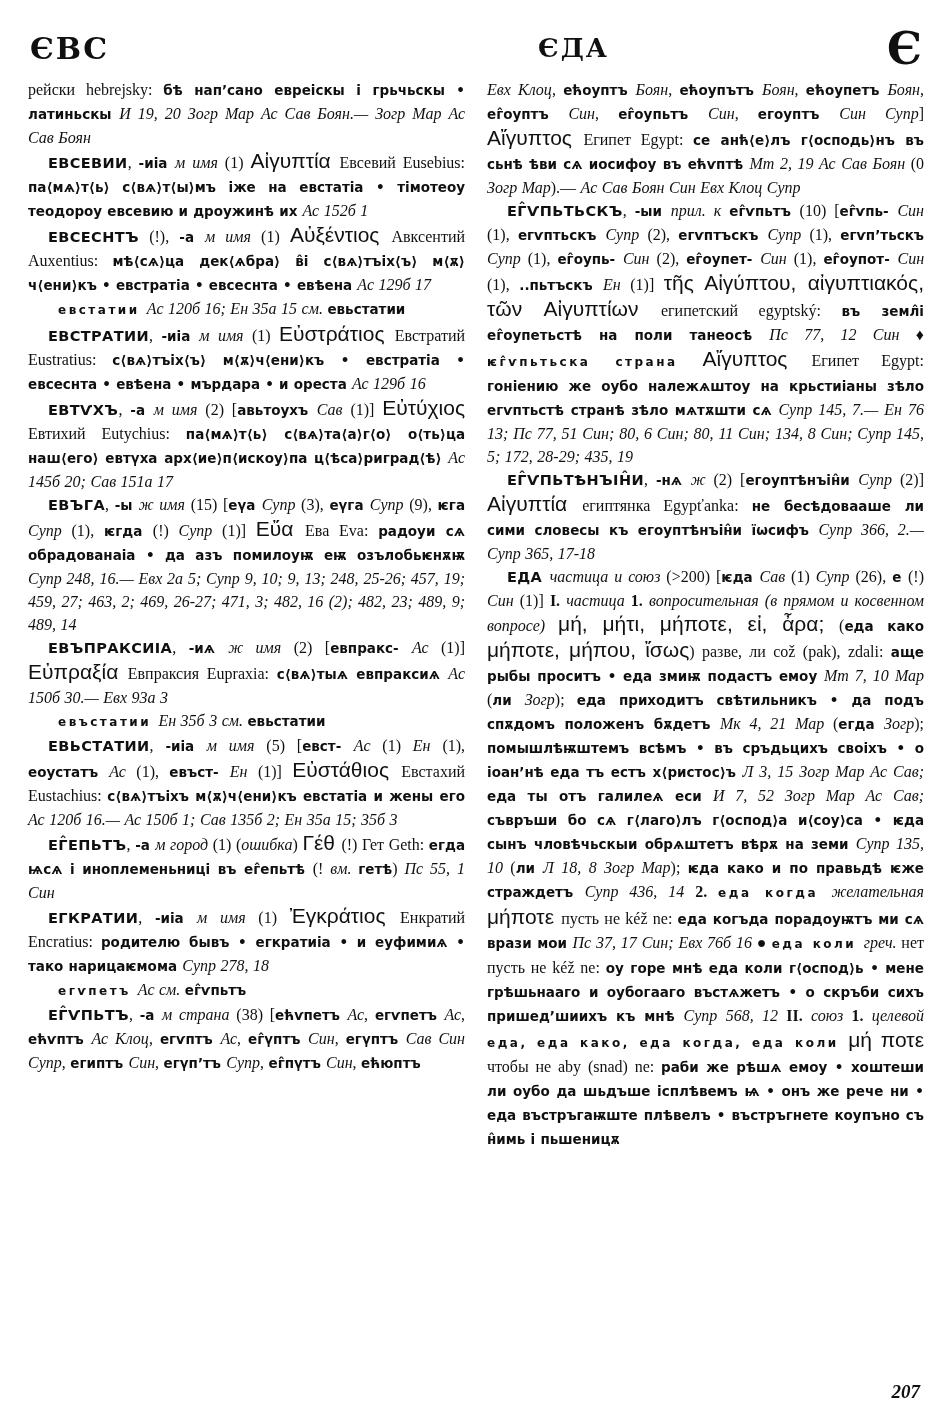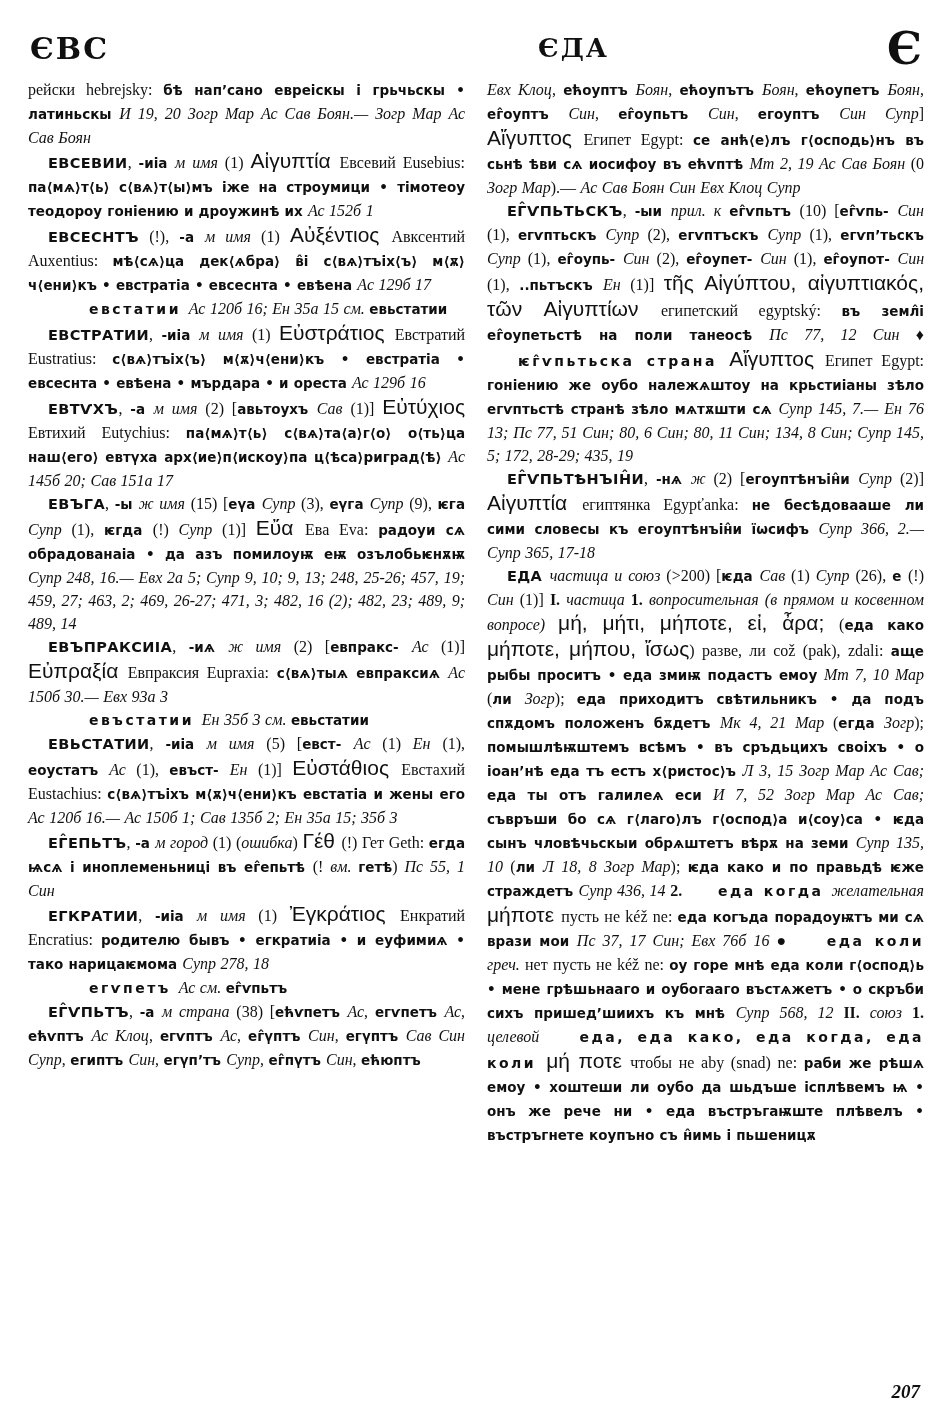--- a/index.html
+++ b/index.html
@@ -50,21 +50,21 @@
   .hw{
     font-family:"DejaVu Sans",sans-serif;
     font-weight:700;font-size:14.5px;letter-spacing:0.4px;
   }
   .ocs{
     font-family:"DejaVu Sans",sans-serif;
     font-weight:600;font-size:13.5px;
   }
   .os{
     font-family:"DejaVu Sans",sans-serif;
-    font-weight:600;font-size:14px;letter-spacing:2.5px;margin-left:31px;
+    font-weight:600;font-size:12px;letter-spacing:2.5px;
   }
   .it{font-style:italic;}
   .b{font-weight:700;}
   .gr{font-family:Liberation Sans, sans-serif;font-size:21px;}
   .pl{}
   .pagenum{
     position:absolute;right:30px;top:1381px;
     font-weight:700;font-size:19px;
     font-family:"Liberation Serif",serif;
     font-style:italic;
@@ -76,21 +76,21 @@
 <div class="page">
   <div class="running-head">
     <span class="head-left">ЄВС</span>
     <span class="head-center">ЄДА</span>
     <span class="head-ornament">Є</span>
   </div>
 
   <div class="columns">
     <div class="col">
         <p class="para"><span class="pl">рейски hebrejsky: </span><span class="ocs">бѣ нап’сано евреіскы і грьчьскы • латиньскы </span><span class="it">И 19, 20 Зогр Мар Ас Сав Боян.— Зогр Мар Ас Сав Боян</span></p>
-        <p class="para ind"><span class="hw">ЕВСЕВИИ</span><span class="pl">, </span><span class="ocs">-иіа </span><span class="it">м имя </span><span class="pl">(1) </span><span class="gr">Αἰγυπτία </span><span class="pl">Евсевий Eusebius: </span><span class="ocs">па⟨мѧ⟩т⟨ь⟩ с⟨вѧ⟩т⟨ы⟩мъ іже на строумици • тімотеоу теодороу гоніению и дроужинѣ их </span><span class="it">Ас 152б 1</span></p>
+        <p class="para ind"><span class="hw">ЕВСЕВИИ</span><span class="pl">, </span><span class="ocs">-иіа </span><span class="it">м имя </span><span class="pl">(1) </span><span class="gr">Αἰγυπτία </span><span class="pl">Евсевий Eusebius: </span><span class="ocs">па⟨мѧ⟩т⟨ь⟩ с⟨вѧ⟩т⟨ы⟩мъ іже на евстатіа • тімотеоу теодороу евсевию и дроужинѣ их </span><span class="it">Ас 152б 1</span></p>
         <p class="para ind"><span class="hw">ЕВСЕСНТЪ</span><span class="pl"> (!), </span><span class="ocs">-а </span><span class="it">м имя </span><span class="pl">(1) </span><span class="gr">Αὐξέντιος </span><span class="pl">Авксентий Auxentius: </span><span class="ocs">мѣ⟨сѧ⟩ца дек⟨ѧбра⟩ в̂і с⟨вѧ⟩тъіх⟨ъ⟩ м⟨ѫ⟩ч⟨ени⟩къ • евстратіа • евсеснта • евѣена </span><span class="it">Ас 129б 17</span></p>
         <p class="para ind2"><span class="os">евстатии </span><span class="it">Ас 120б 16; Ен 35а 15 см. </span><span class="ocs">евьстатии</span></p>
         <p class="para ind"><span class="hw">ЕВСТРАТИИ</span><span class="pl">, </span><span class="ocs">-иіа </span><span class="it">м имя </span><span class="pl">(1) </span><span class="gr">Εὐστράτιος </span><span class="pl">Евстратий Eustratius: </span><span class="ocs">с⟨вѧ⟩тъіх⟨ъ⟩ м⟨ѫ⟩ч⟨ени⟩къ • евстратіа • евсеснта • евѣена • мърдара • и ореста </span><span class="it">Ас 129б 16</span></p>
         <p class="para ind"><span class="hw">ЕВТѴХЪ</span><span class="pl">, </span><span class="ocs">-а </span><span class="it">м имя </span><span class="pl">(2) [</span><span class="ocs">авьтоухъ </span><span class="it">Сав </span><span class="pl">(1)] </span><span class="gr">Εὐτύχιος </span><span class="pl">Евтихий Eutychius: </span><span class="ocs">па⟨мѧ⟩т⟨ь⟩ с⟨вѧ⟩та⟨а⟩г⟨о⟩ о⟨ть⟩ца наш⟨его⟩ евтүха арх⟨ие⟩п⟨искоу⟩па ц⟨ѣса⟩риград⟨ѣ⟩ </span><span class="it">Ас 145б 20; Сав 151а 17</span></p>
         <p class="para ind"><span class="hw">ЕВЪГА</span><span class="pl">, </span><span class="ocs">-ы </span><span class="it">ж имя </span><span class="pl">(15) [</span><span class="ocs">еүа </span><span class="it">Супр </span><span class="pl">(3), </span><span class="ocs">еүга </span><span class="it">Супр </span><span class="pl">(9), </span><span class="ocs">ѥга </span><span class="it">Супр </span><span class="pl">(1), </span><span class="ocs">ѥгда </span><span class="pl">(!) </span><span class="it">Супр </span><span class="pl">(1)] </span><span class="gr">Εὔα </span><span class="pl">Ева Eva: </span><span class="ocs">радоуи сѧ обрадованаіа • да азъ помилоуѭ еѭ озълобьѥнѫѭ </span><span class="it">Супр 248, 16.— Евх 2а 5; Супр 9, 10; 9, 13; 248, 25-26; 457, 19; 459, 27; 463, 2; 469, 26-27; 471, 3; 482, 16 (2); 482, 23; 489, 9; 489, 14</span></p>
         <p class="para ind"><span class="hw">ЕВЪПРАКСИІА</span><span class="pl">, </span><span class="ocs">-иѧ </span><span class="it">ж имя </span><span class="pl">(2) [</span><span class="ocs">евпракс- </span><span class="it">Ас </span><span class="pl">(1)] </span><span class="gr">Εὐπραξία </span><span class="pl">Евпраксия Eupraxia: </span><span class="ocs">с⟨вѧ⟩тыѧ евпраксиѧ </span><span class="it">Ас 150б 30.— Евх 93а 3</span></p>
         <p class="para ind2"><span class="os">евъстатии </span><span class="it">Ен 35б 3 см. </span><span class="ocs">евьстатии</span></p>
         <p class="para ind"><span class="hw">ЕВЬСТАТИИ</span><span class="pl">, </span><span class="ocs">-иіа </span><span class="it">м имя </span><span class="pl">(5) [</span><span class="ocs">евст- </span><span class="it">Ас </span><span class="pl">(1) </span><span class="it">Ен </span><span class="pl">(1), </span><span class="ocs">еоустатъ </span><span class="it">Ас </span><span class="pl">(1), </span><span class="ocs">евъст- </span><span class="it">Ен </span><span class="pl">(1)] </span><span class="gr">Εὐστάθιος </span><span class="pl">Евстахий Eustachius: </span><span class="ocs">с⟨вѧ⟩тъіхъ м⟨ѫ⟩ч⟨ени⟩къ евстатіа и жены его </span><span class="it">Ас 120б 16.— Ас 150б 1; Сав 135б 2; Ен 35а 15; 35б 3</span></p>
         <p class="para ind"><span class="hw">ЕГ̂ЕПЬТЪ</span><span class="pl">, </span><span class="ocs">-а </span><span class="it">м город </span><span class="pl">(1) (</span><span class="it">ошибка</span><span class="pl">) </span><span class="gr">Γέθ </span><span class="pl">(!) Гет Geth: </span><span class="ocs">егда ѩсѧ і иноплеменьниці въ ег̂епьтѣ </span><span class="pl">(! </span><span class="it">вм. </span><span class="ocs">гетѣ</span><span class="pl">) </span><span class="it">Пс 55, 1 Син</span></p>
         <p class="para ind"><span class="hw">ЕГКРАТИИ</span><span class="pl">, </span><span class="ocs">-иіа </span><span class="it">м имя </span><span class="pl">(1) </span><span class="gr">Ἐγκράτιος </span><span class="pl">Енкратий Encratius: </span><span class="ocs">родителю бывъ • егкратиіа • и еуфимиѧ • тако нарицаѥмома </span><span class="it">Супр 278, 18</span></p>

